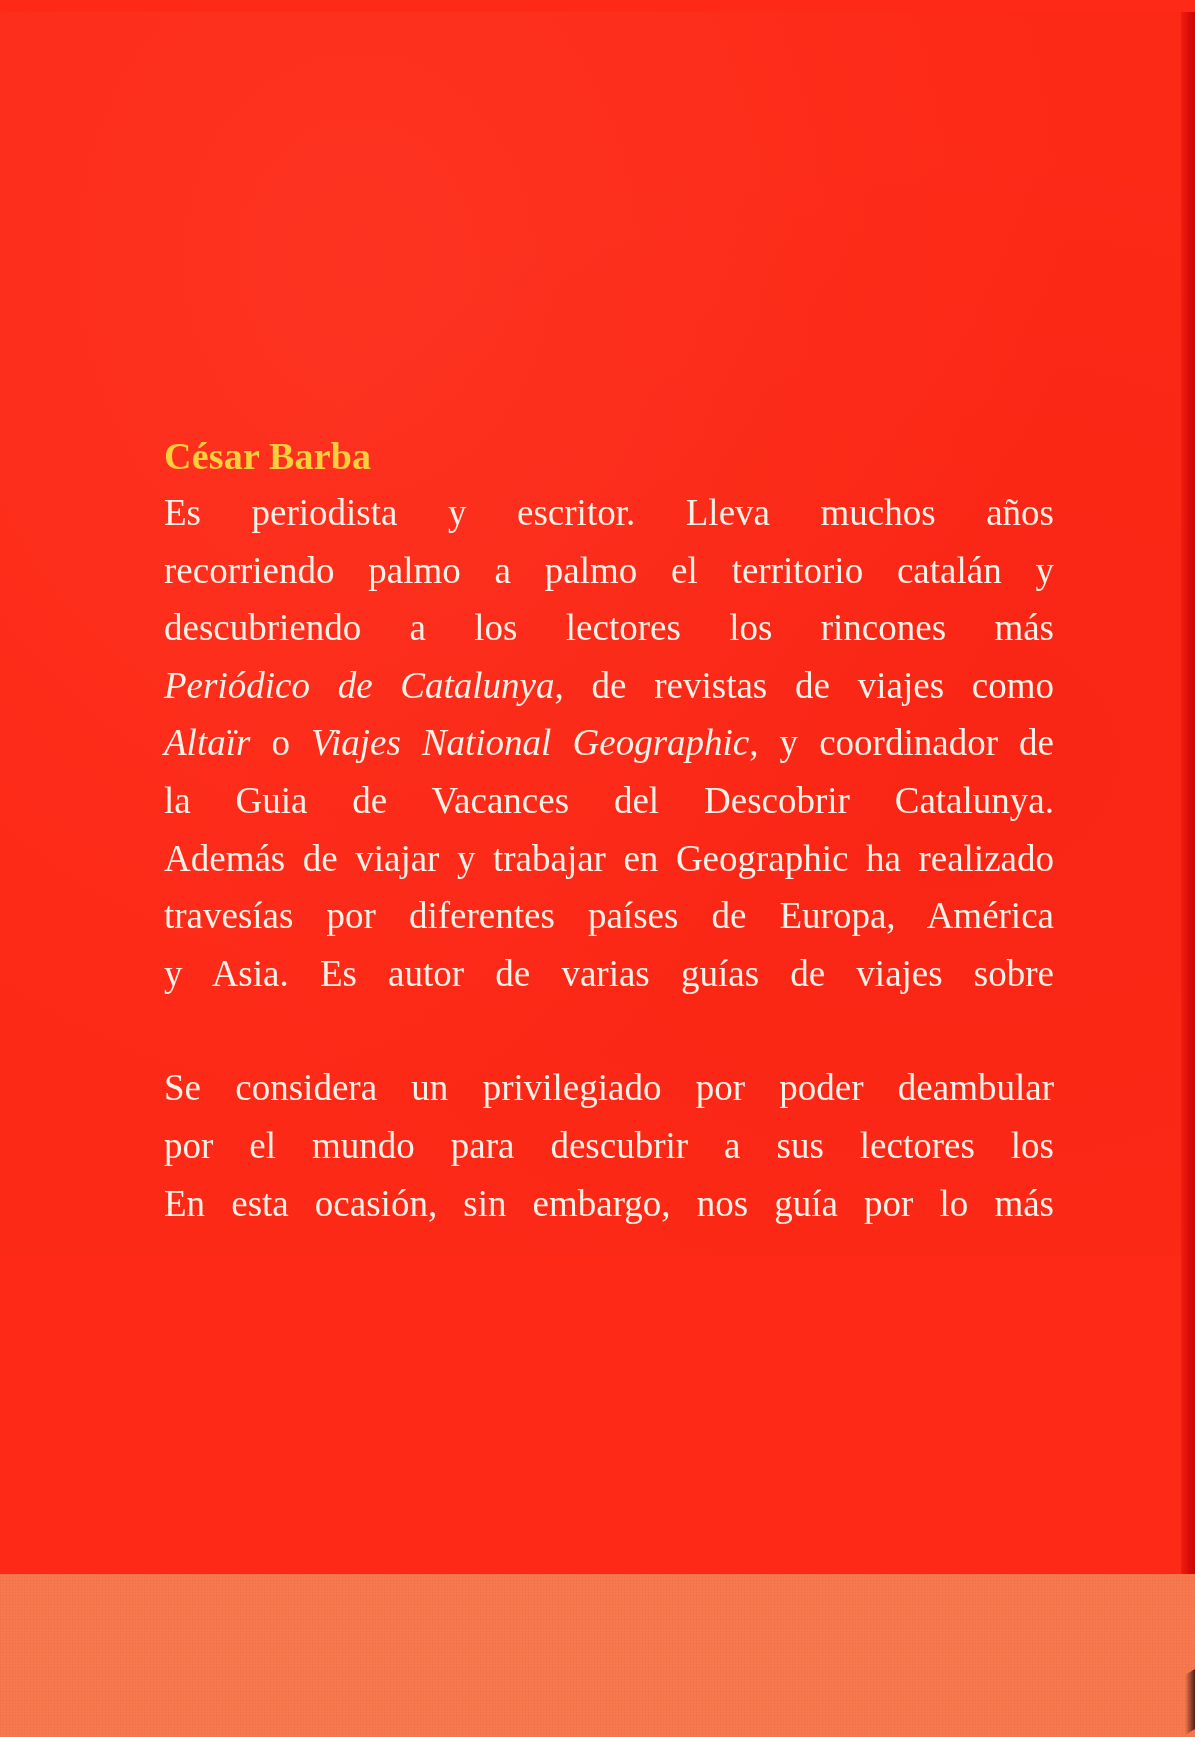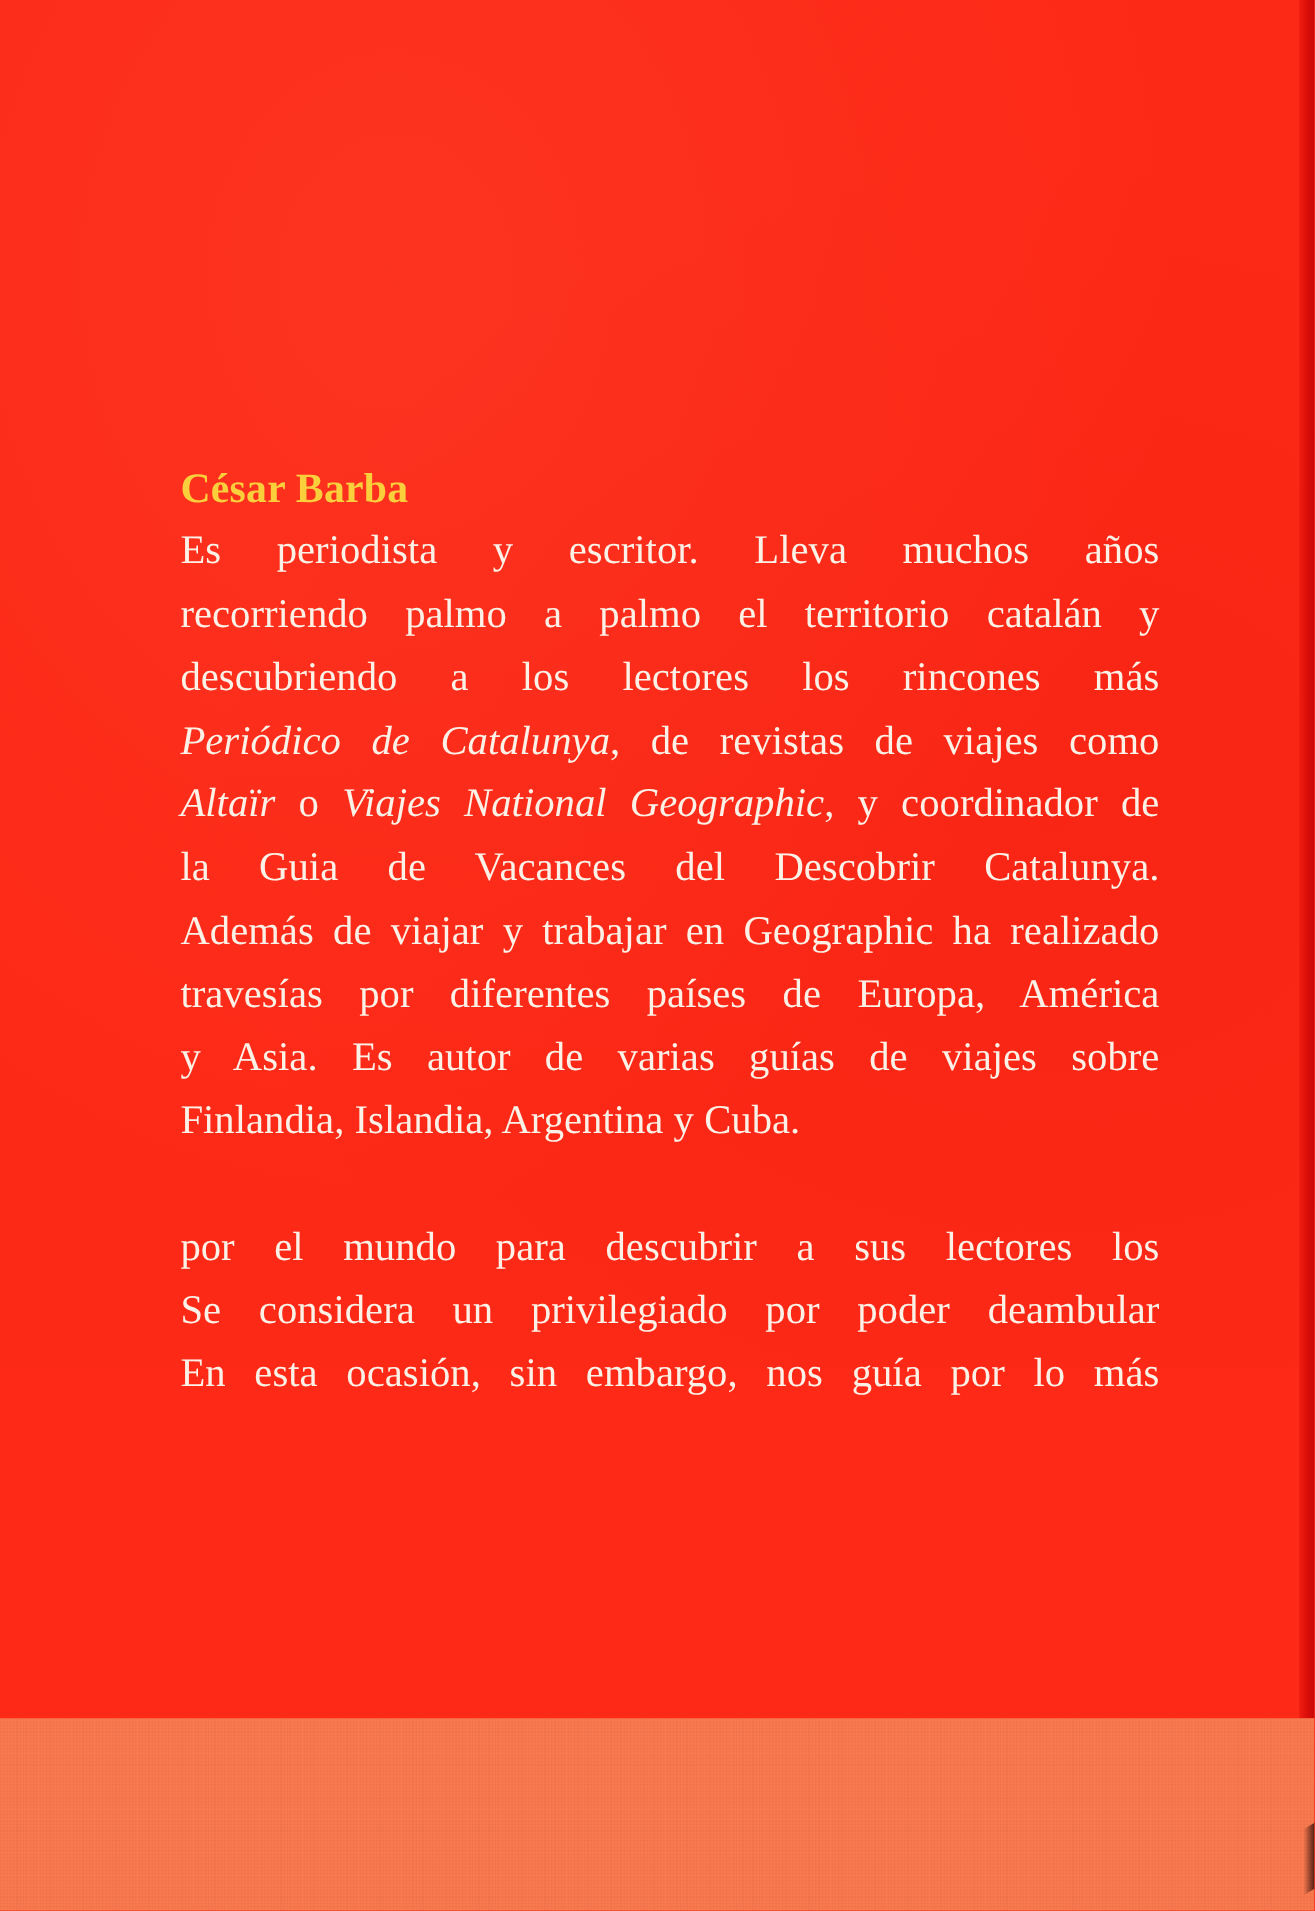--- a/index.html
+++ b/index.html
@@ -9,21 +9,21 @@
     body {
       width: 1195px;
       height: 1737px;
       position: relative;
       overflow: hidden;
       background: #fe2a17;
       font-family: "Liberation Serif", "DejaVu Serif", serif;
     }
     .cover {
       position: absolute;
-      left: 0; top: 0;
+      left: 0; top: 12px;
       width: 1195px;
       height: 1244px;
       background:
         radial-gradient(ellipse at 30% 20%, rgba(255,80,60,0.25), rgba(255,80,60,0) 60%),
         radial-gradient(ellipse at 80% 60%, rgba(230,20,10,0.18), rgba(230,20,10,0) 60%),
         #fd2917;
     }
     .spine-edge {
       position: absolute;
       top: 0;
@@ -100,27 +100,26 @@
     <div>
       <p class="line"><span>Es periodista y escritor. Lleva muchos años</span></p>
       <p class="line"><span>recorriendo palmo a palmo el territorio catalán y</span></p>
       <p class="line"><span>descubriendo a los lectores los rincones más</span></p>
       <p class="line"><em>Periódico de Catalunya</em><span>, de revistas de viajes como</span></p>
       <p class="line"><em>Altaïr</em><span style="white-space:pre"> o </span><em>Viajes National Geographic</em><span>, y coordinador de</span></p>
       <p class="line"><span>la Guia de Vacances del Descobrir Catalunya.</span></p>
       <p class="line"><span>Además de viajar y trabajar en Geographic ha realizado</span></p>
       <p class="line"><span>travesías por diferentes países de Europa, América</span></p>
       <p class="line"><span>y Asia. Es autor de varias guías de viajes sobre</span></p>
-      <p class="line last"><span>Finlandia, Islandia, Argentina y Cuba.</span></p>
     </div>
 
     <div class="para-gap"></div>
 
     <div>
+      <p class="line"><span>Se considera un privilegiado por poder deambular</span></p>
       <p class="line"><span>por el mundo para descubrir a sus lectores los</span></p>
-      <p class="line"><span>Se considera un privilegiado por poder deambular</span></p>
       <p class="line"><span>En esta ocasión, sin embargo, nos guía por lo más</span></p>
     </div>
   </div>
 
   <div class="bottom-band"></div>
   <div class="band-edge-mark"></div>
 </div>
 
 </body></html>

